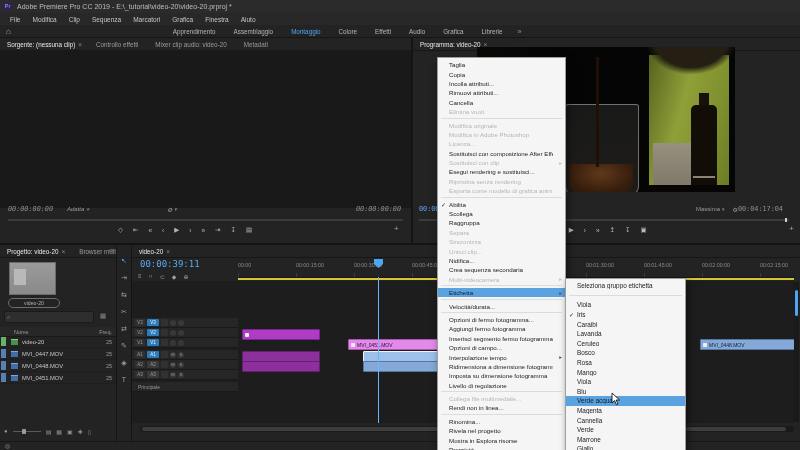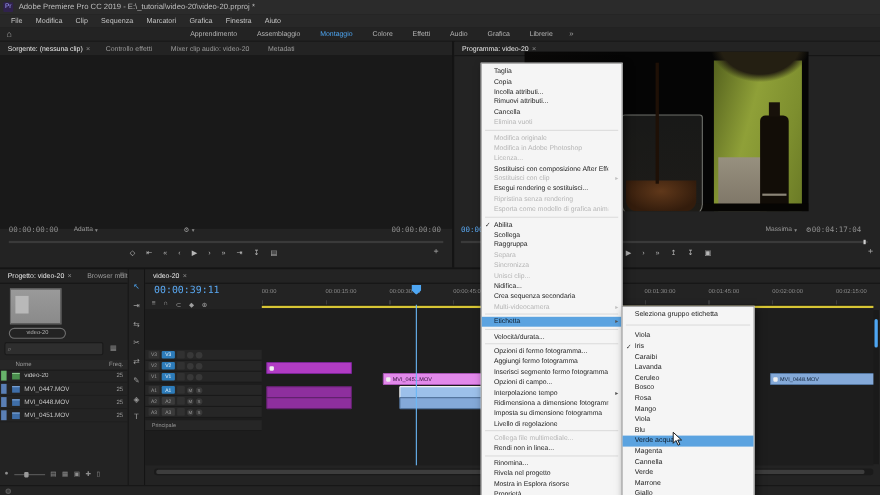--- a/index.html
+++ b/index.html
@@ -198,21 +198,21 @@
         <span class="ptab">
           <span>Mixer clip audio: video-20</span>
           <span class="x"></span>
         </span>
         <span class="ptab">
           <span>Metadati</span>
           <span class="x"></span>
         </span>
       </div>
     <div id="srcview"></div>
-    <div class="tcrow" style="top:165px;">
+    <div class="tcrow" style="top:165px;font-style:italic;">
       <span class="tc gray" style="margin-left:8px">00:00:00:00</span>
       <span class="ddl" style="margin-left:14px">Adatta</span>
       <span class="chev">▾</span>
       <span class="ddl" style="margin-left:78px">⚙</span>
       <span class="chev">▾</span>
       <span class="tc gray" style="margin-left:auto;margin-right:10px">00:00:00:00</span>
     </div>
     <div class="scrub" style="left:8px;top:181px;width:395px"></div>
     <div class="transport" style="left:118px;top:188px">
 

